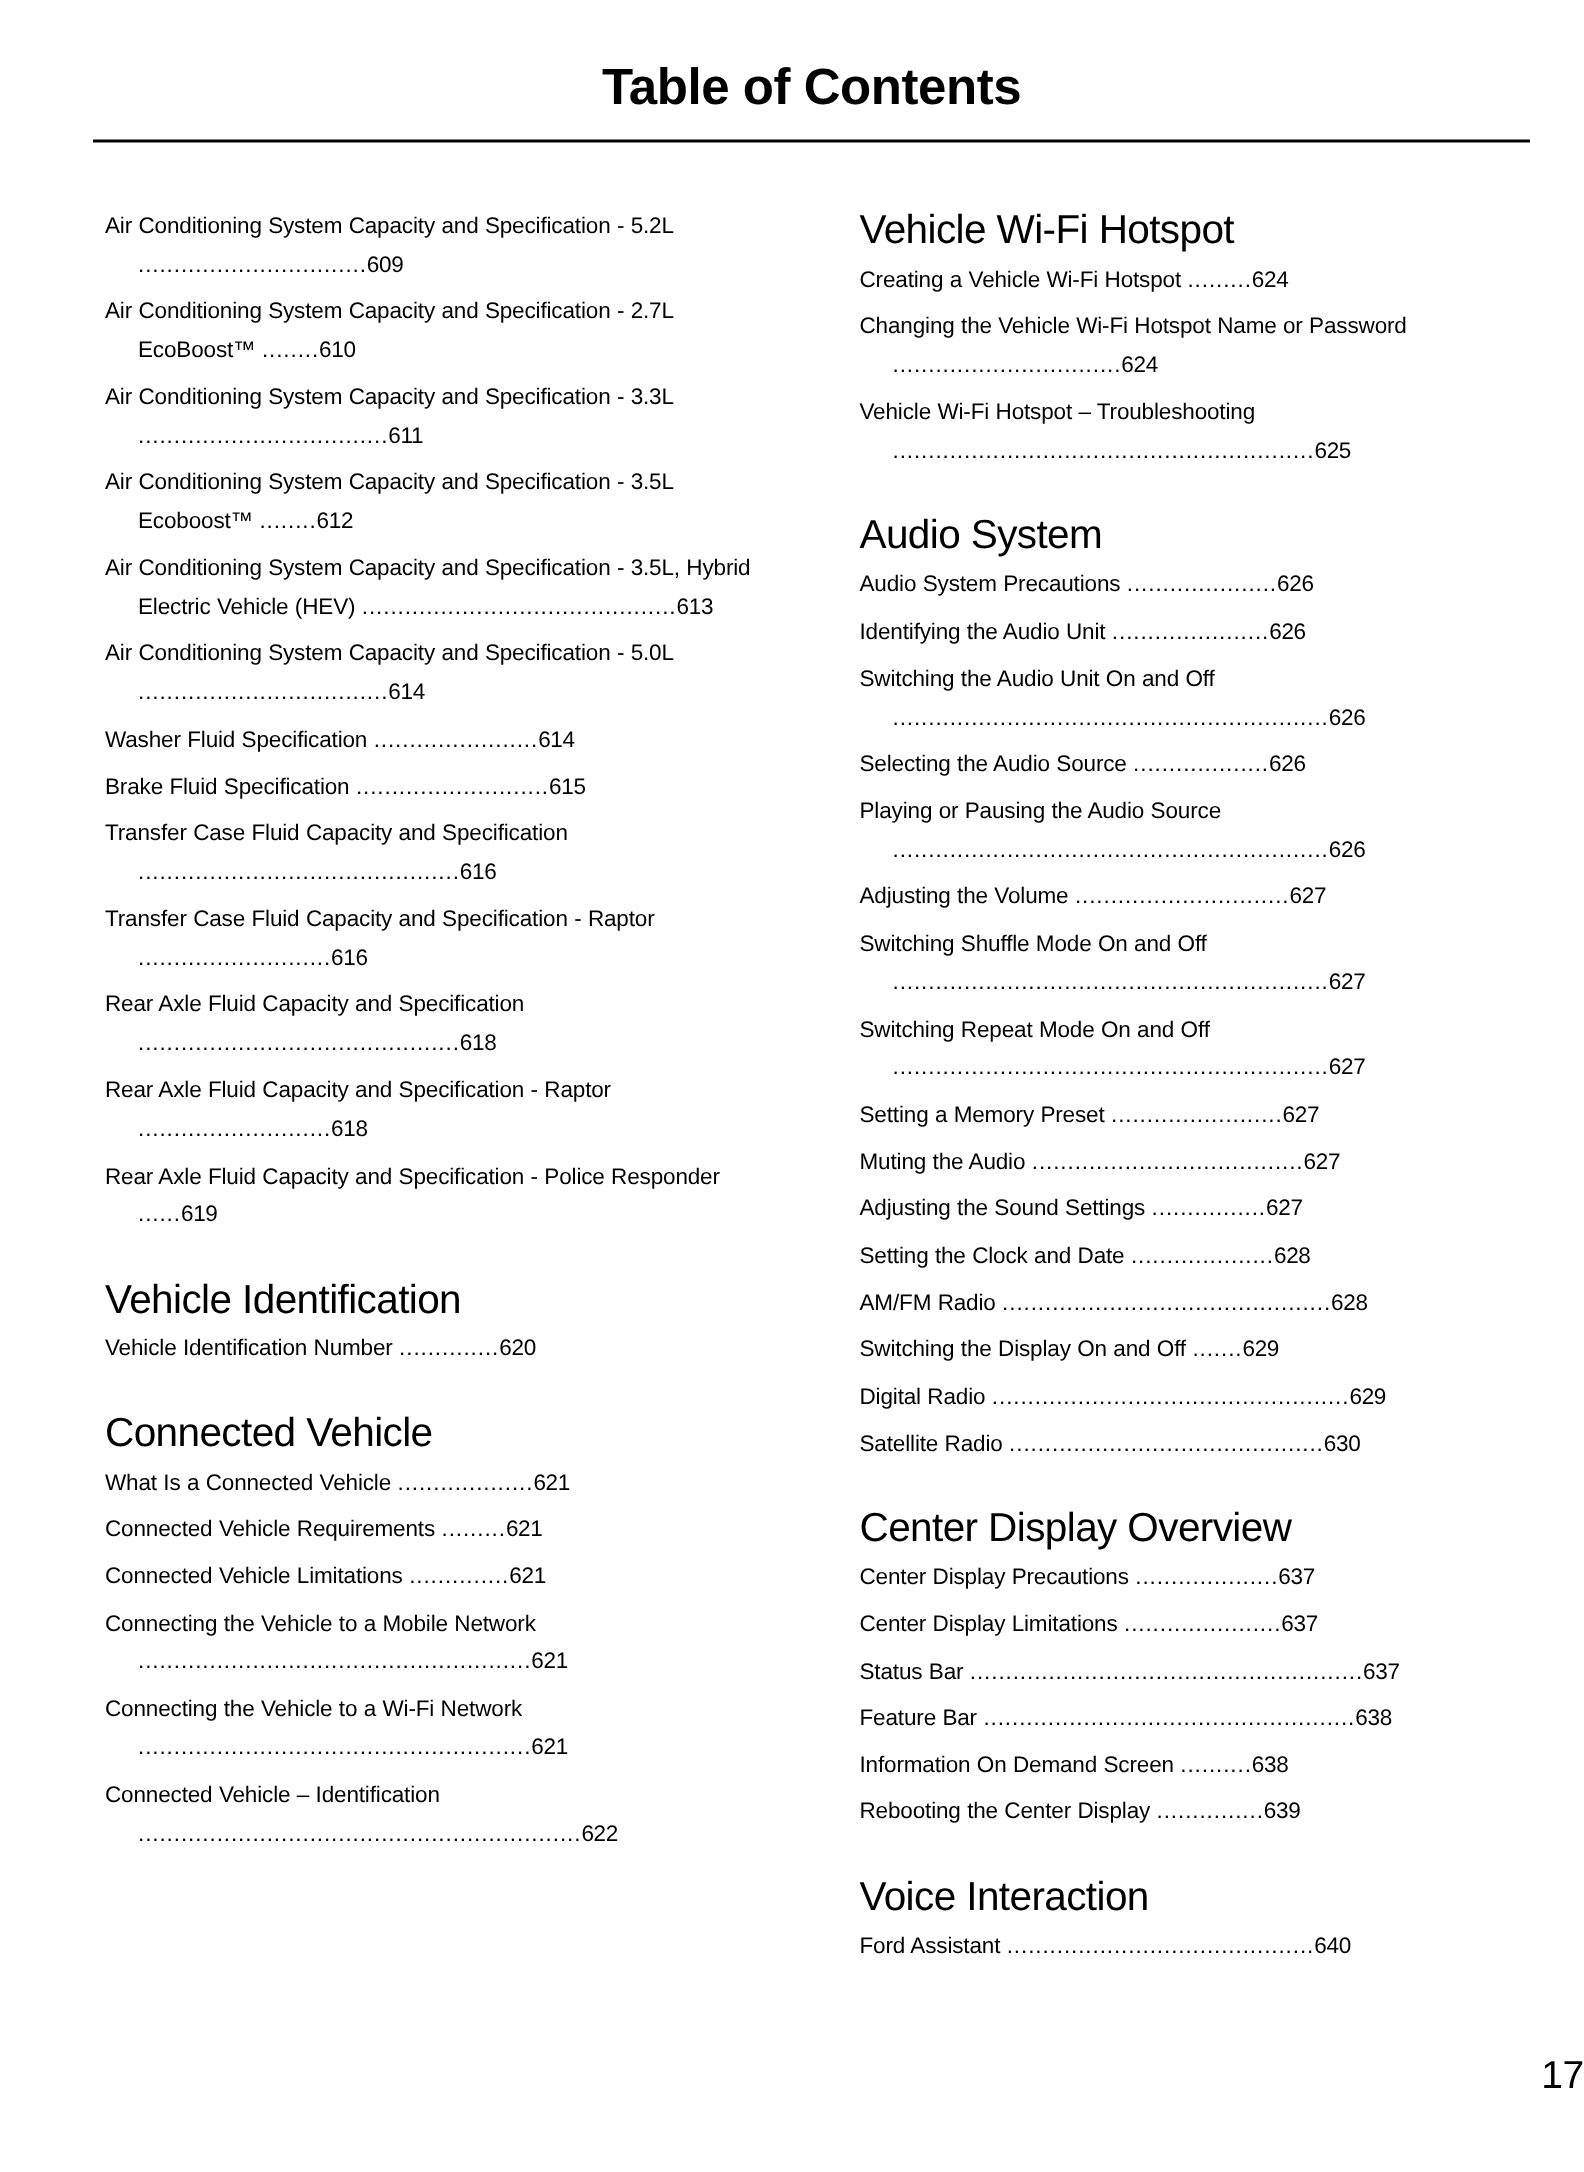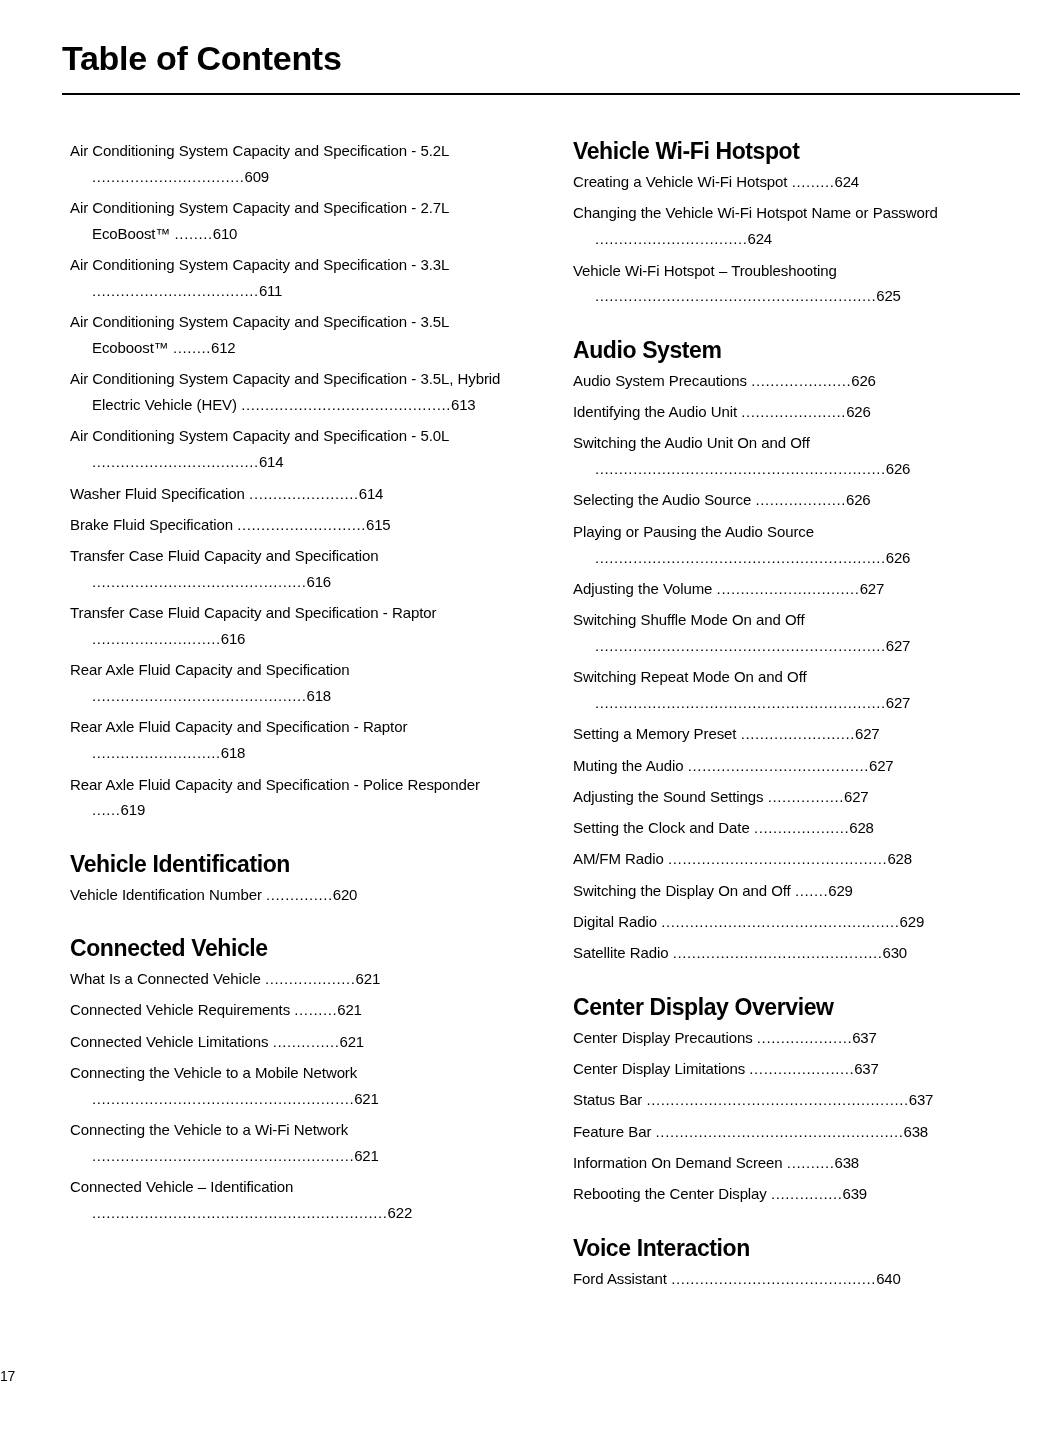--- a/index.html
+++ b/index.html
@@ -18,20 +18,21 @@
   }
 
   
   .page-header {
     position: absolute;
     left: 62px;
     top: 40px;
     width: 958px;
   }
   .page-title {
+    text-align: center;
     font-size: 34px;
     font-weight: bold;
     letter-spacing: -0.3px;
     line-height: 1.1;
     margin: 0;
   }
   .header-rule {
     margin-top: 16px;
     border-top: 2.2px solid #000;
     width: 100%;
@@ -46,22 +47,22 @@
     display: flex;
     gap: 48px;
   }
   .toc-column {
     width: 455px;
     flex: 0 0 455px;
   }
 
   
   .section-heading {
-    font-size: 23px;
-    font-weight: bold;
+    font-size: 27px;
+    font-weight: normal;
     letter-spacing: -0.4px;
     line-height: 1.18;
     margin: 0 0 4px 8px;
     padding-top: 22px;
   }
   .toc-column > .toc-section:first-child > .section-heading {
     padding-top: 0;
   }
 
   
@@ -89,22 +90,22 @@
     padding-left: 22px;
     text-indent: -22px;
   }
 
   
   .page-footer {
     position: absolute;
     left: 0;
     top: 1368px;
     width: 1056px;
-    text-align: left;
-    font-size: 14px;
+    text-align: right;
+    font-size: 26px;
     letter-spacing: -0.2px;
   }
 </style>
 </head>
 <body>
 
 <div class="page-header">
   <h1 class="page-title">Table of Contents</h1>
   <div class="header-rule"></div>
 </div>

